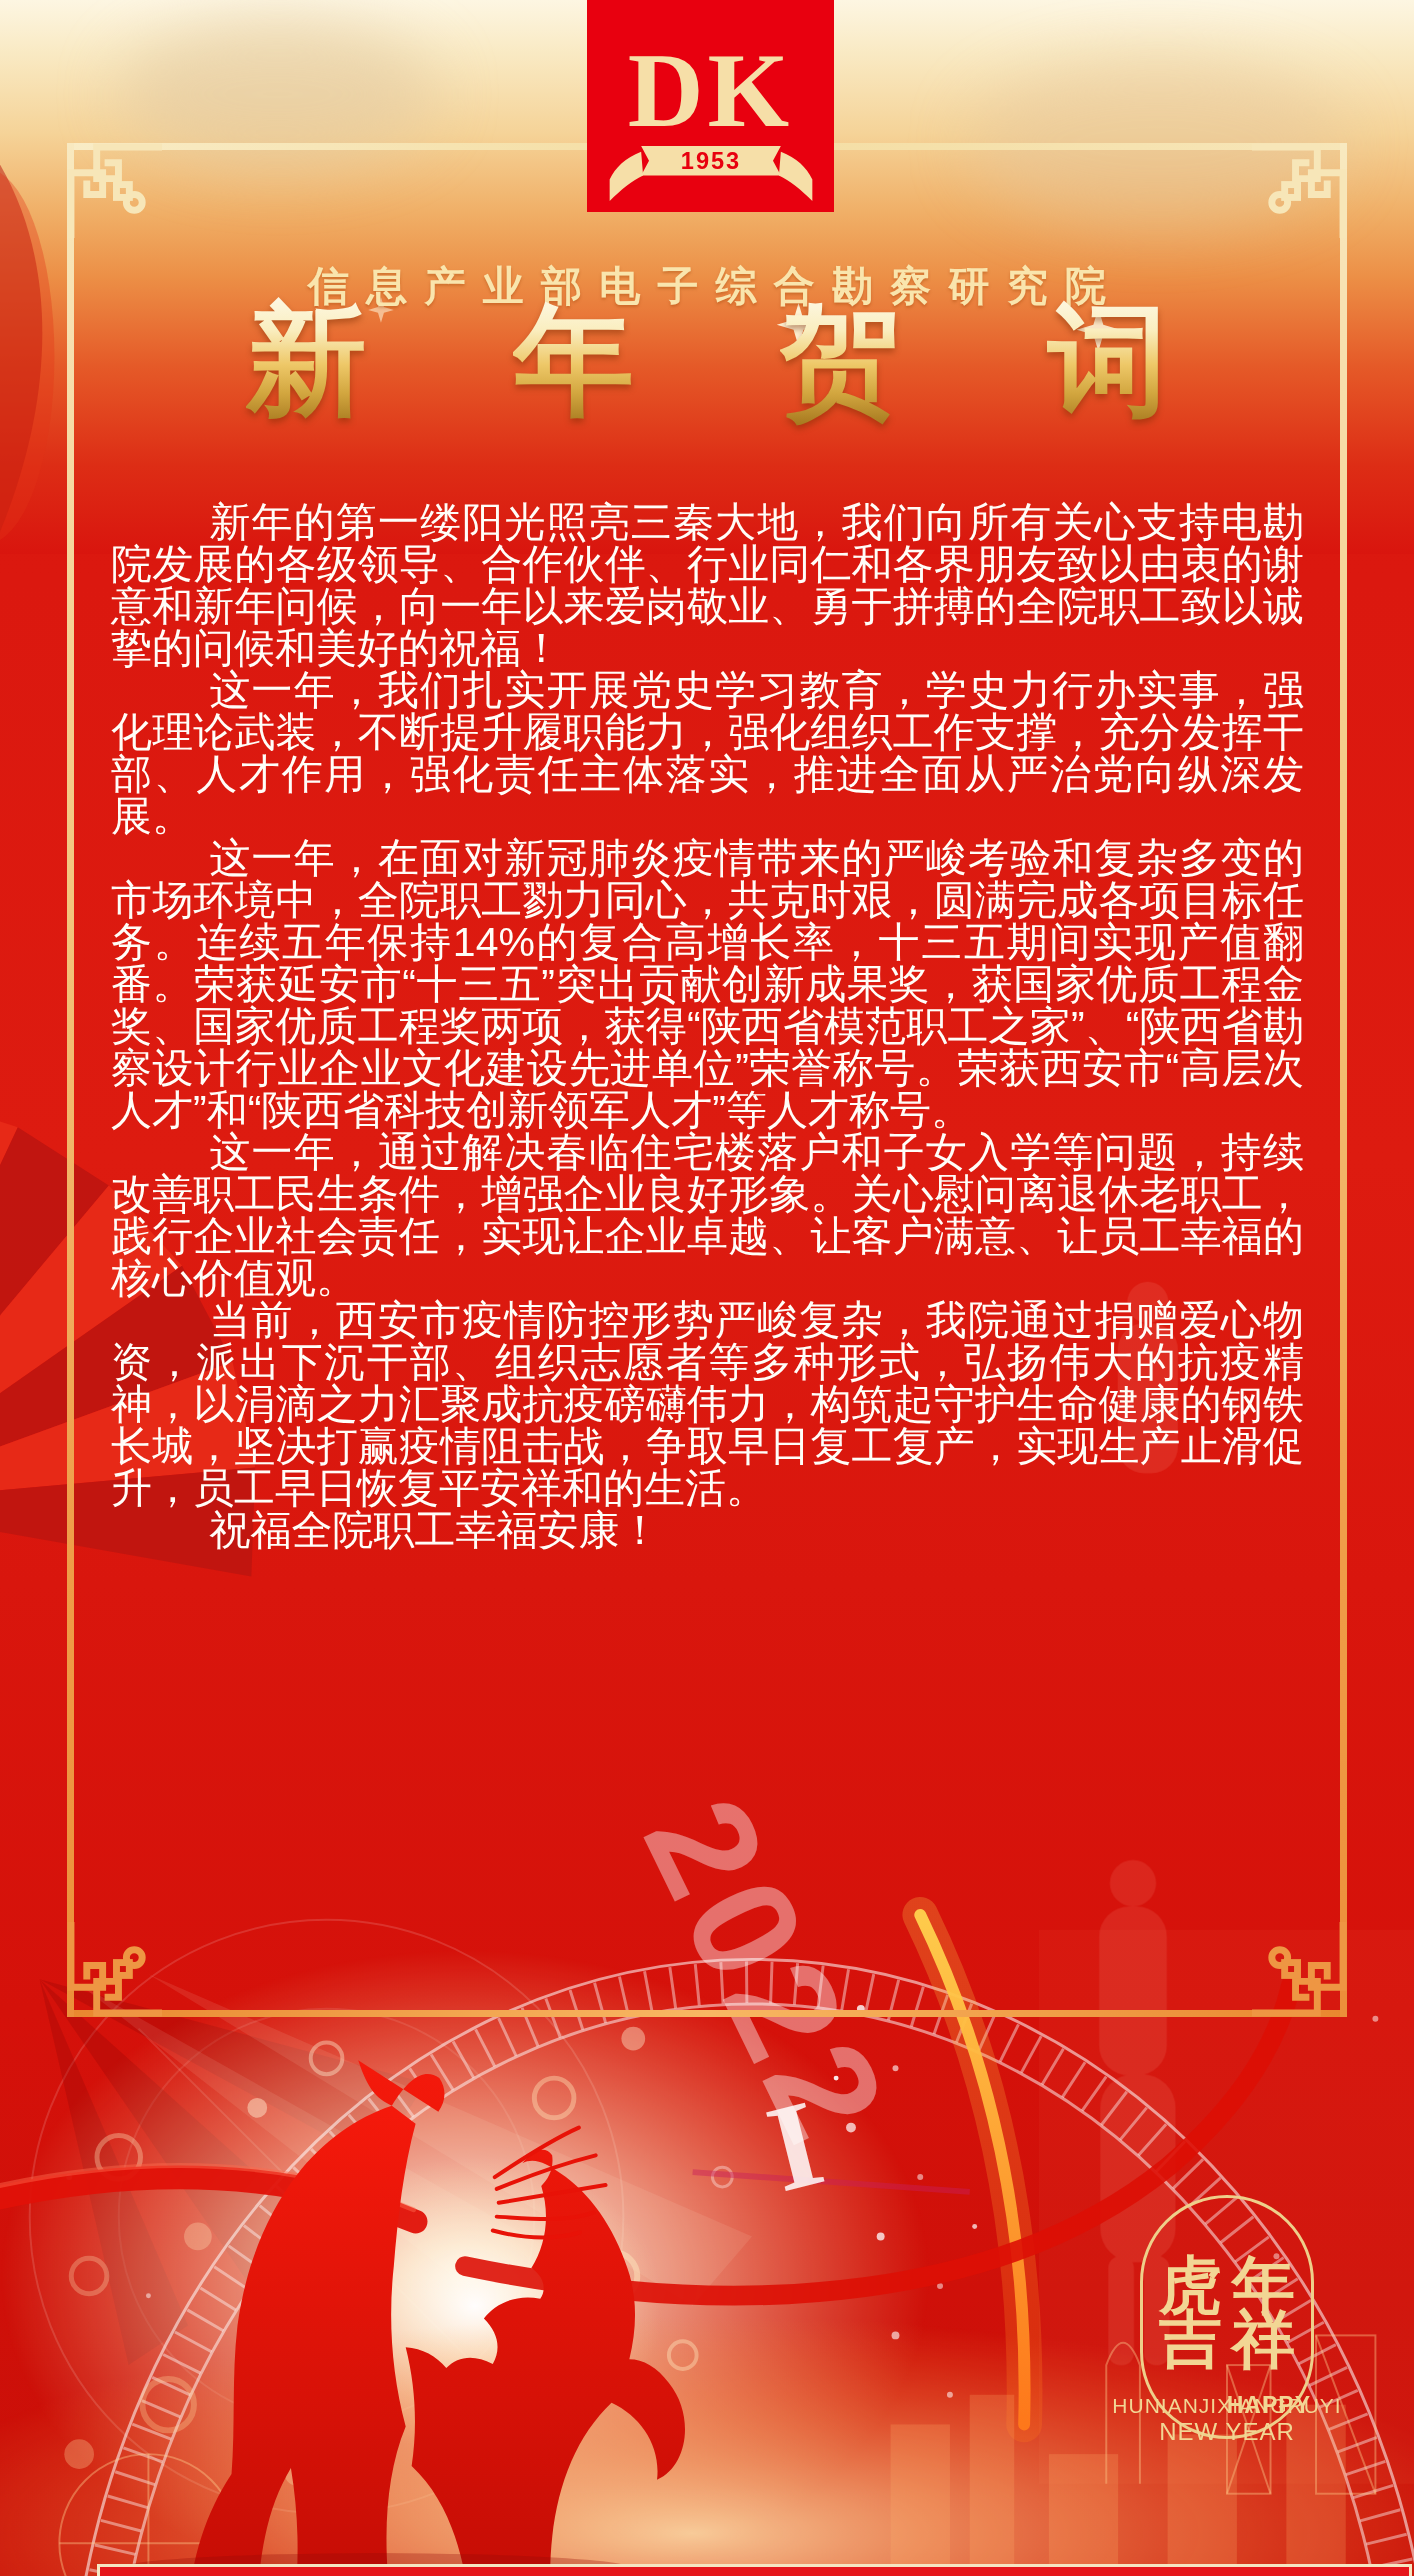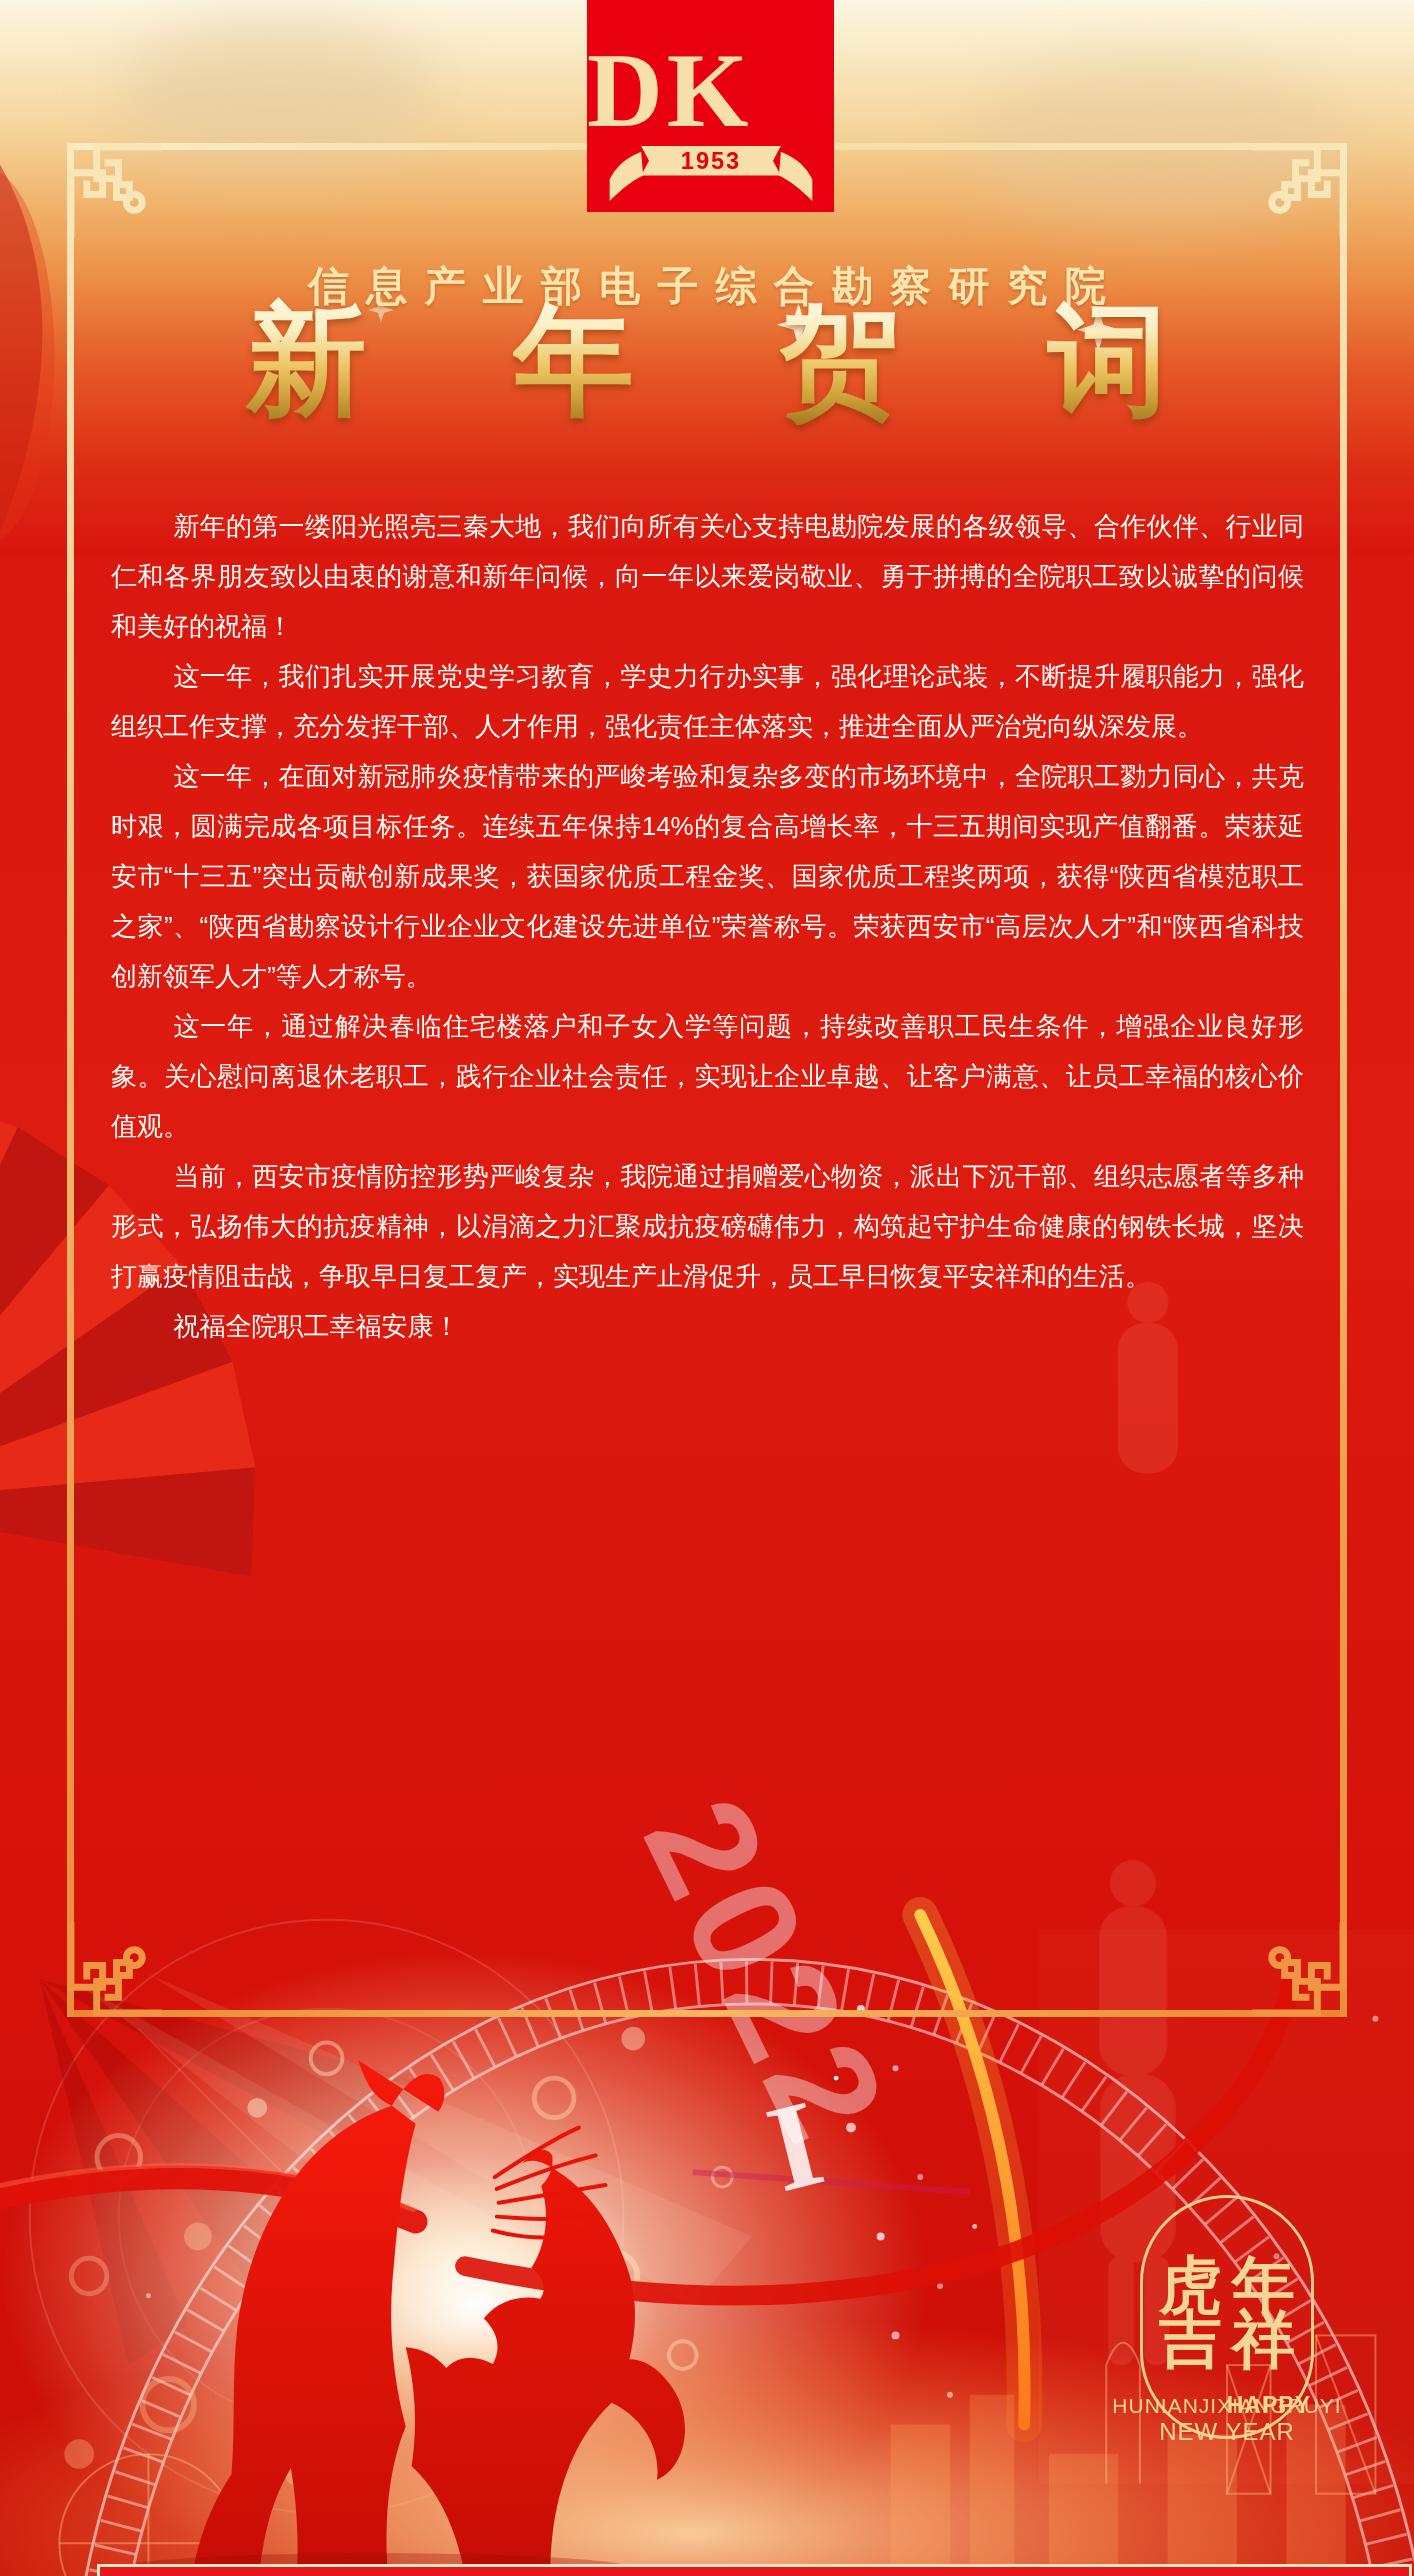--- a/index.html
+++ b/index.html
@@ -22,21 +22,21 @@
   .frame-left{left:67px;top:143px;width:7px;height:1874px;background:linear-gradient(180deg,#f8e9c0 0%,#f3c57e 40%,#ef9d48 75%,#ec8f3a 100%);}
   .frame-right{left:1340px;top:143px;width:7px;height:1874px;background:linear-gradient(180deg,#f8e9c0 0%,#f3c57e 40%,#ef9d48 75%,#ec8f3a 100%);}
   .corner{position:absolute;width:95px;height:95px;z-index:3;}
   .corner-tl{left:67px;top:143px;color:#f7e6b8;}
   .corner-tr{left:1252px;top:143px;color:#f7e6b8;transform:scaleX(-1);}
   .corner-bl{left:67px;top:1922px;color:#ee9643;transform:scaleY(-1);}
   .corner-br{left:1252px;top:1922px;color:#ee9643;transform:scale(-1,-1);}
   
   .dk-logo{position:absolute;left:587px;top:0;width:247px;height:212px;background:#e8000f;z-index:4;}
   .dk-text{
-    position:absolute;left:0;top:38px;width:100%;text-align:left;
+    position:absolute;left:0;top:38px;width:100%;text-align:center;
     font-family:"Liberation Serif","DejaVu Serif",serif;font-weight:bold;
     font-size:105px;letter-spacing:4px;color:#f6dfa8;line-height:1;
   }
   .dk-ribbon{position:absolute;left:20px;top:144px;}
   
   .org-line{
     position:absolute;left:0;top:230px;width:100%;text-align:center;z-index:4;
     font-family:"Liberation Serif","DejaVu Serif",serif;font-weight:bold;
     font-size:41px;letter-spacing:0.42em;text-indent:0.42em;color:#f9e5ad;
     text-shadow:0 2px 3px rgba(150,60,0,.35);
@@ -48,21 +48,21 @@
   }
   .main-title span{
     font-family:"Liberation Serif","DejaVu Serif",serif;font-weight:bold;font-size:121px;line-height:1.2;
     background:linear-gradient(180deg,#fefaec 0%,#faeec0 28%,#eec868 52%,#d2a63f 72%,#9a6c16 100%);
     -webkit-background-clip:text;background-clip:text;color:transparent;
     filter:drop-shadow(0 4px 3px rgba(120,40,0,.45));
   }
   
   .body-text{
     position:absolute;left:111px;top:501px;width:1193px;z-index:4;
-    color:#fffdf8;font-size:26px;line-height:50px;text-align:justify;
+    color:#fffdf8;font-size:41px;line-height:42px;text-align:justify;
   }
   .body-text p{margin:0;text-indent:2.4em;}
   
   .badge{position:absolute;left:1140px;top:2195px;width:168px;height:238px;z-index:4;
     border:3px solid #eecf8a;border-radius:87px;color:#f2d694;}
   .badge-row{position:absolute;width:100%;text-align:center;
     font-family:"Liberation Serif","DejaVu Serif",serif;font-weight:bold;font-size:63px;letter-spacing:10px;text-indent:10px;line-height:1;margin-top:35px;}
   .badge-row1{top:22px;}
   .badge-row2{top:76px;}
   .badge-pinyin{position:absolute;left:-32px;top:164px;width:232px;text-align:center;

